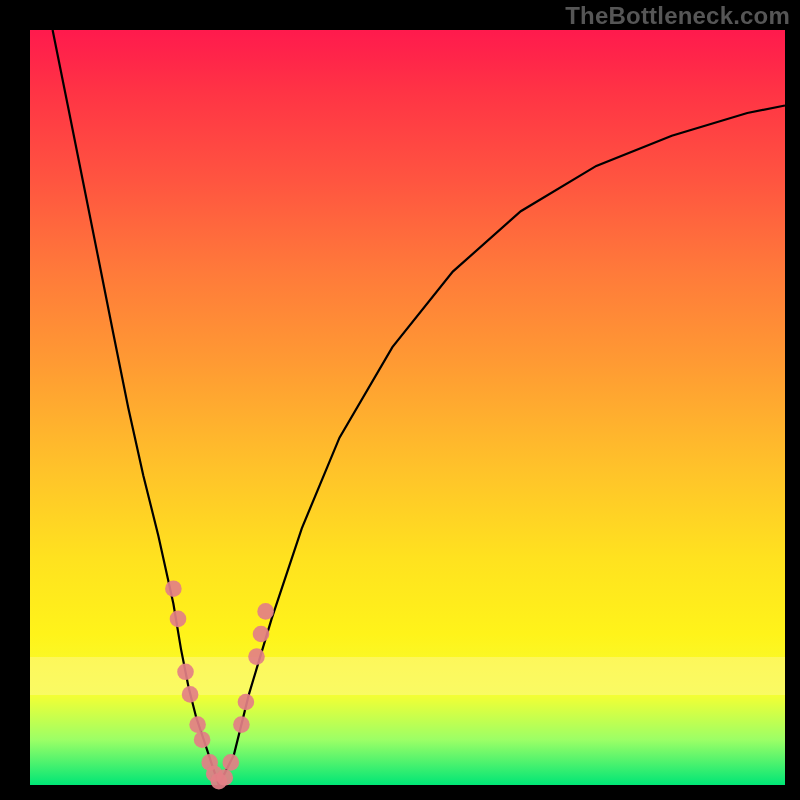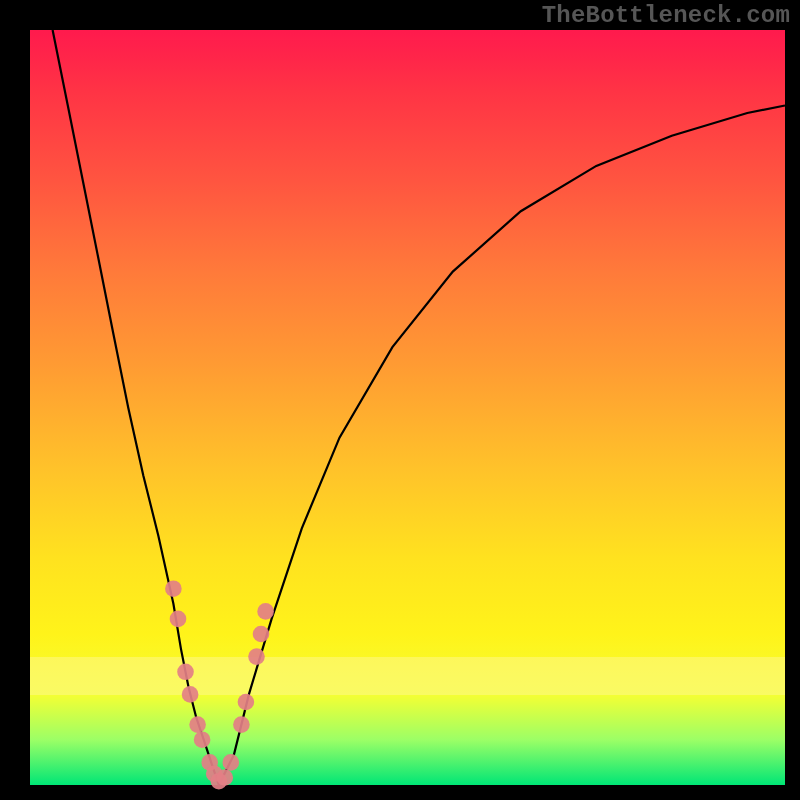--- a/index.html
+++ b/index.html
@@ -35,21 +35,21 @@
     width: 100%;
     height: 38px;
     bottom: 90px;
     background: #fff7a0;
     opacity: 0.45;
   }
   .watermark {
     position: absolute;
     top: 2px;
     right: 10px;
-    font-family: Liberation Mono, monospace;
+    font-family: Liberation Sans, sans-serif;
     font-size: 24px;
     font-weight: 600;
     color: #565656;
     letter-spacing: 0.2px;
   }
   svg.curve {
     position: absolute;
     left: 0; top: 0;
     width: 100%; height: 100%;
     overflow: visible;

